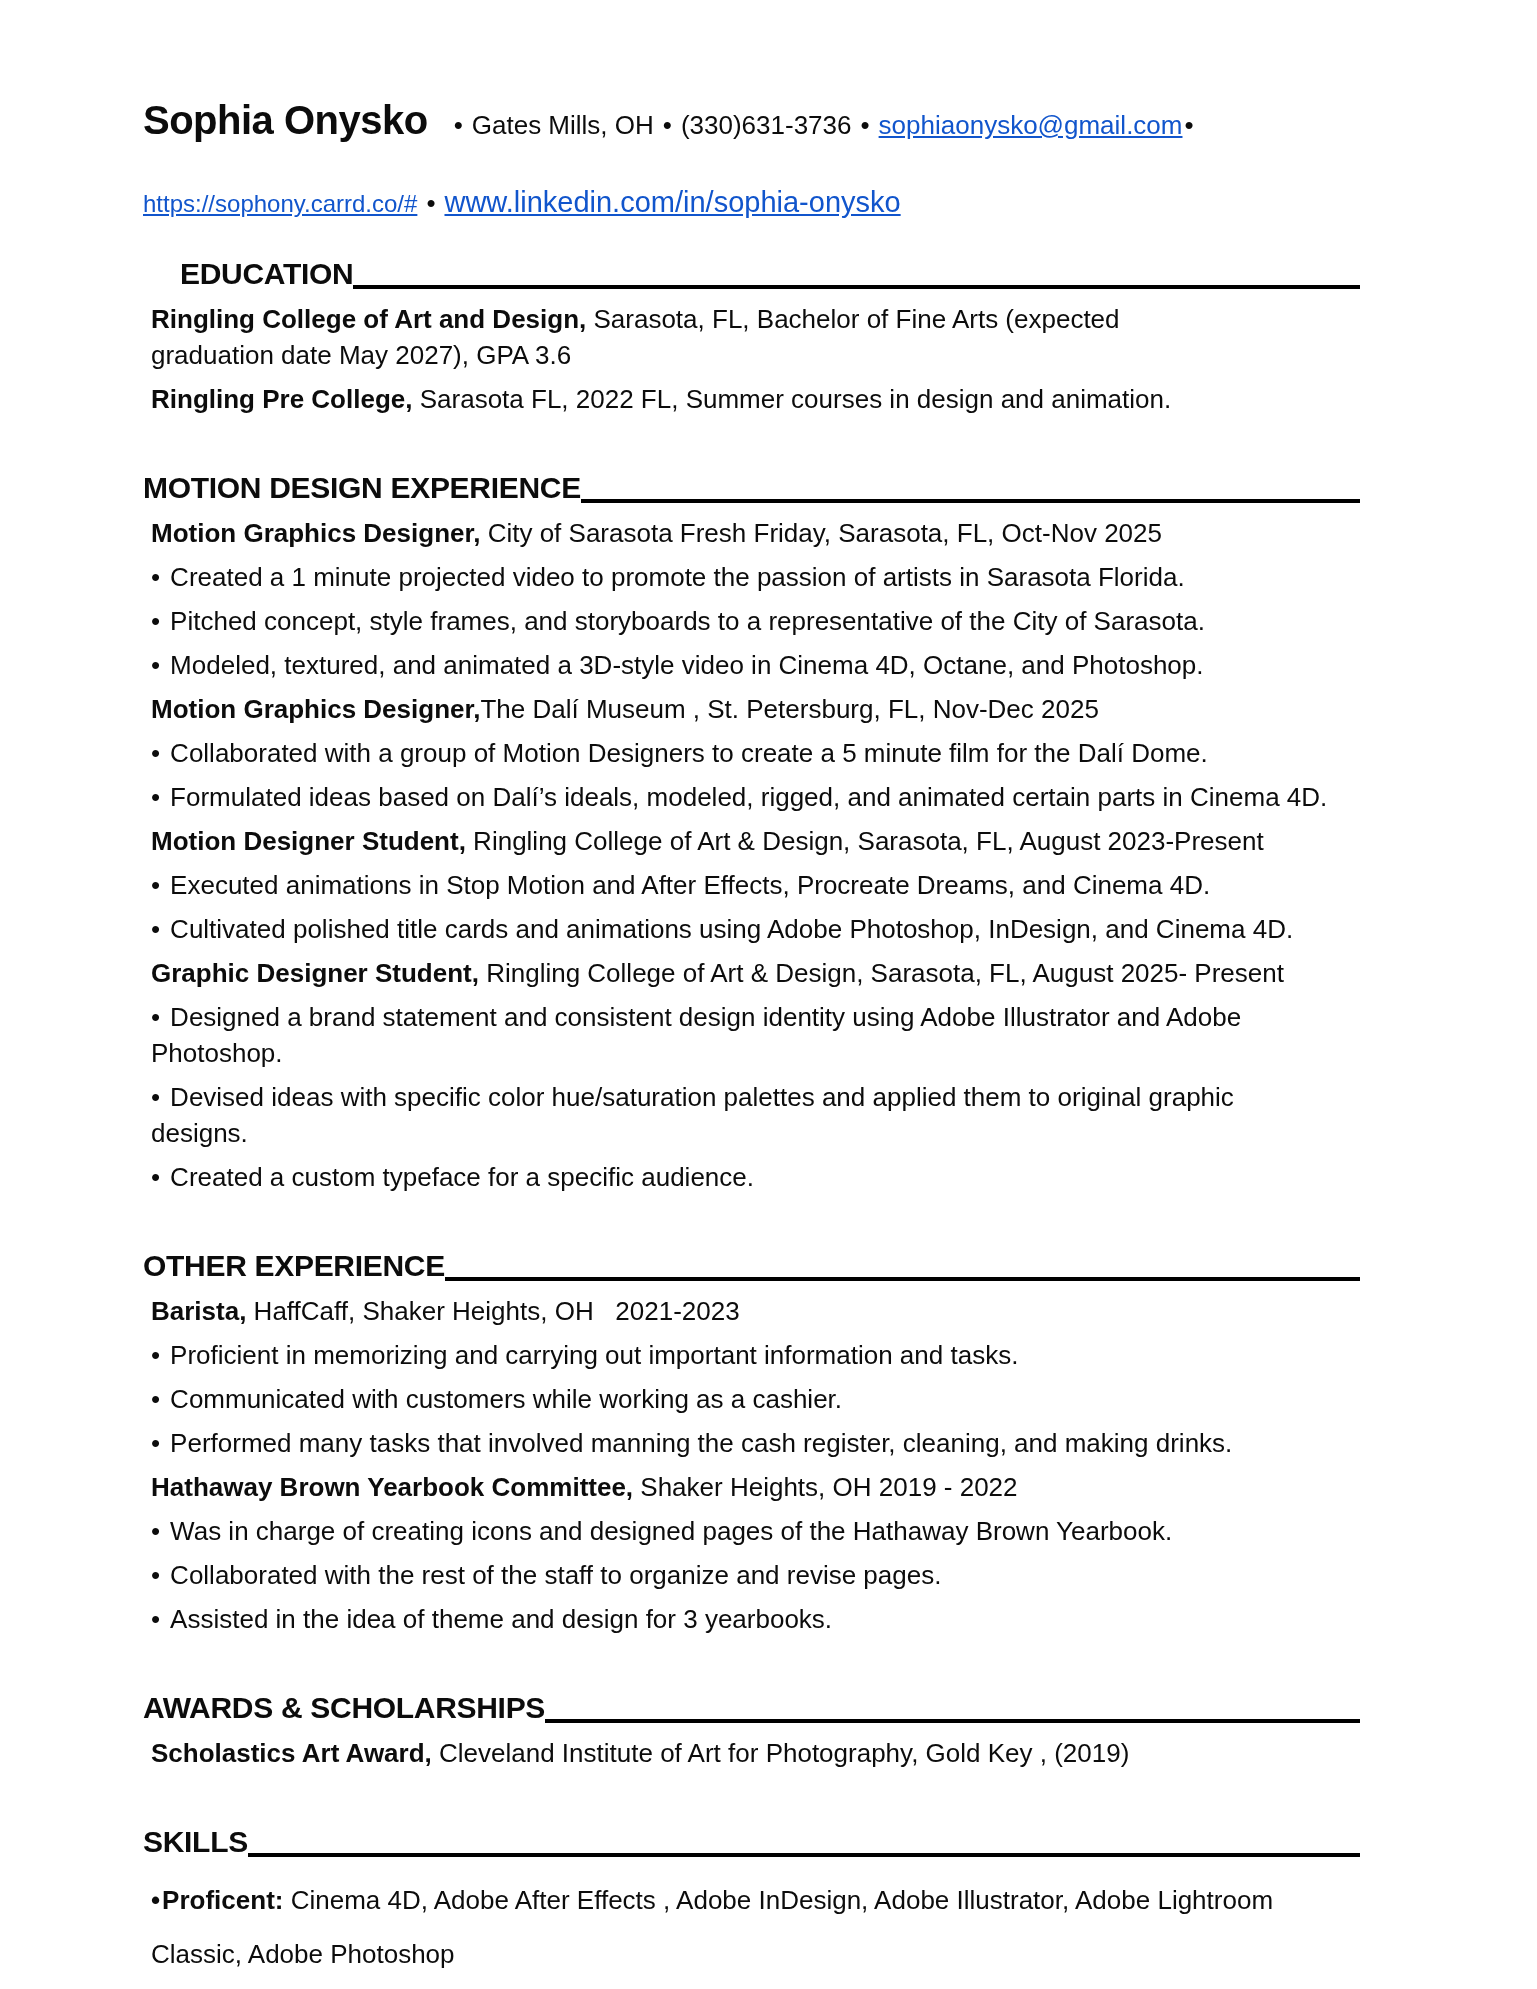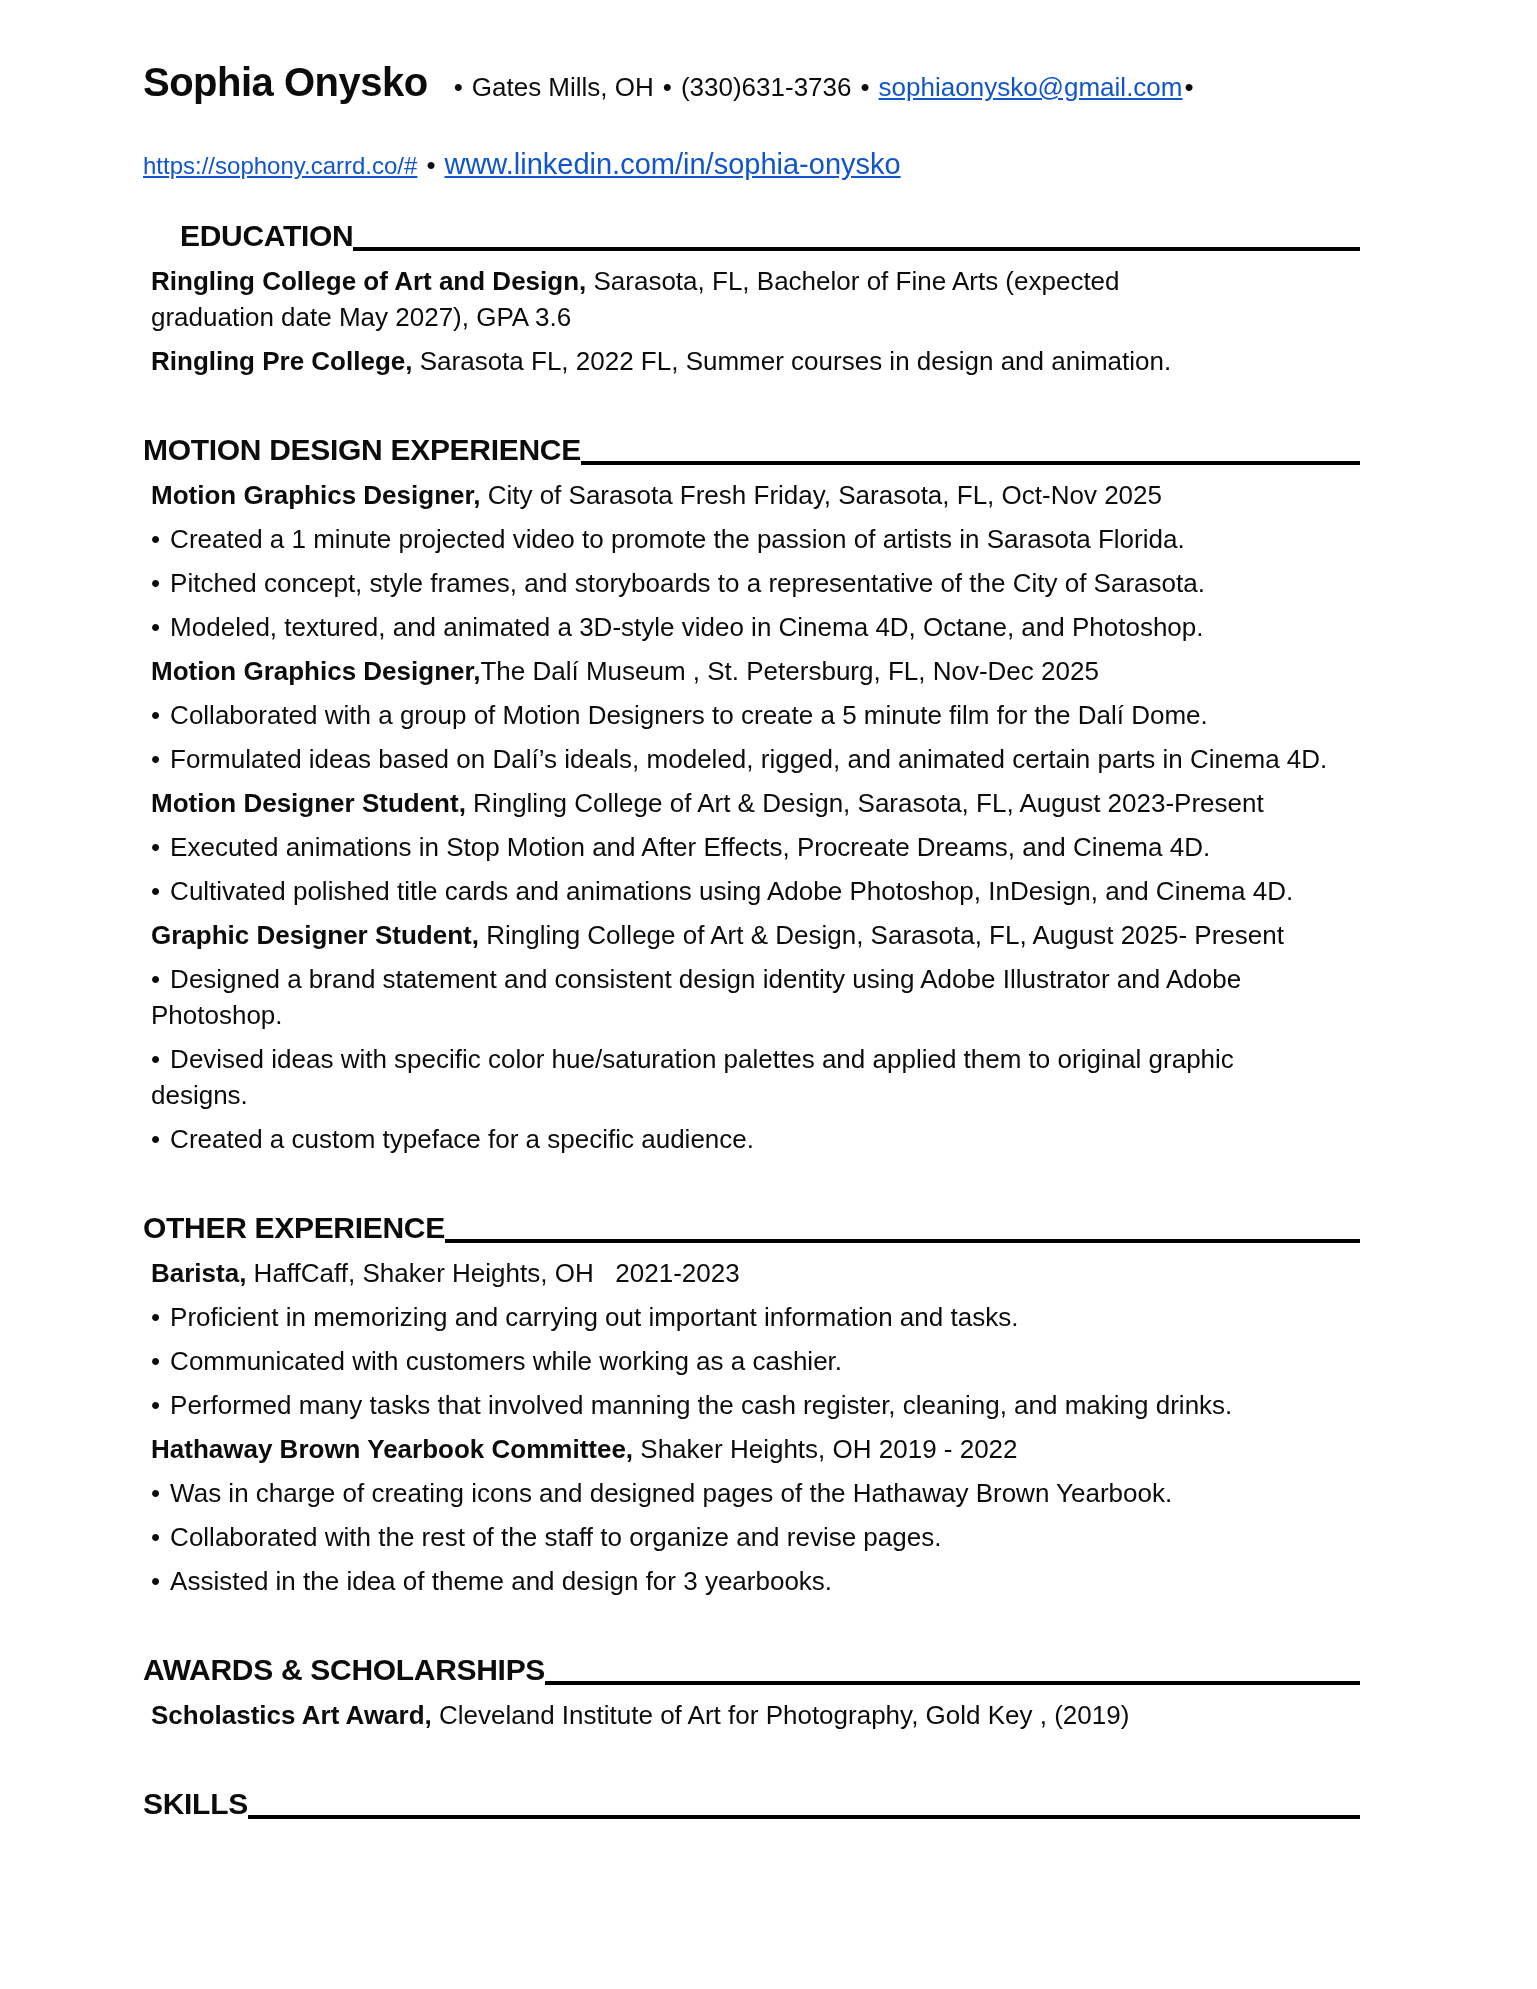--- a/index.html
+++ b/index.html
@@ -8,21 +8,21 @@
     background: #ffffff;
   }
   body {
     width: 1537px;
     height: 1989px;
     overflow: hidden;
     font-family: "Liberation Sans", sans-serif;
     color: #0c0c0c;
   }
   .page {
-    padding: 56px 177px 0 143px; 
+    padding: 94px 177px 0 143px; 
   }
 
   
   .name-line {
     margin: 0;
     white-space: pre;
   }
   .person-name {
     font-size: 40px;
     font-weight: bold;
@@ -161,16 +161,18 @@
           <h2 class="heading">AWARDS &amp; SCHOLARSHIPS</h2>
           <div class="rule"></div>
         </div>
         <p class="entry"><b>Scholastics Art Award,</b><span> Cleveland Institute of Art for Photography, Gold Key , (2019)</span></p>
       </section>
       <section class="section wide">
         <div class="heading-row">
           <h2 class="heading">SKILLS</h2>
           <div class="rule"></div>
         </div>
+        <p class="entry"><span class="bullet-glyph tight">•</span><b>Proficent:</b><span> Cinema 4D, Adobe After Effects , Adobe InDesign, Adobe Illustrator, Adobe Lightroom
+Classic, Adobe Photoshop</span></p>
       </section>
     </div>
 
 </div>
 
 </body></html>

